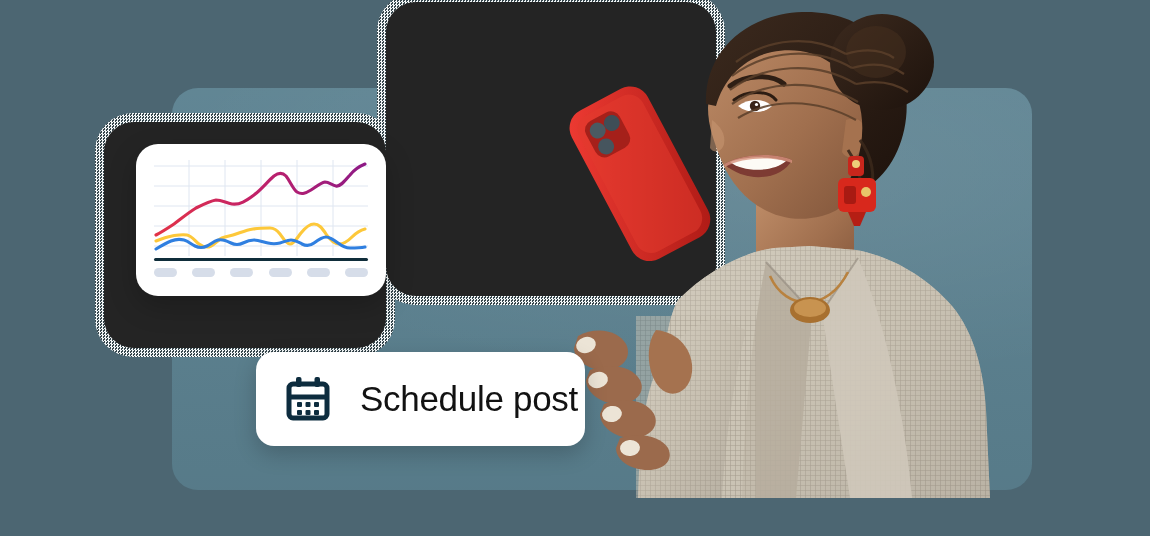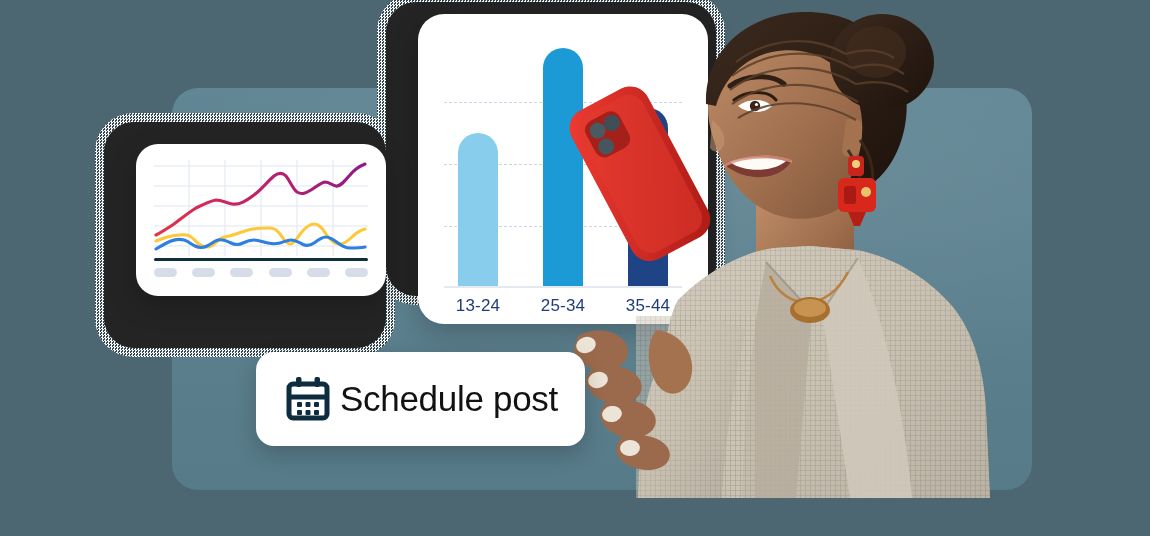--- a/index.html
+++ b/index.html
@@ -146,21 +146,21 @@
 
   
   #schedule-btn {
     position: absolute;
     left: 256px; top: 352px;
     width: 329px; height: 94px;
     background: #ffffff;
     border-radius: 18px;
     display: flex;
     align-items: center;
-    gap: 10px;
+    gap: 30px;
     padding: 0 30px;
     z-index: 20;
     box-shadow: 0 8px 22px rgba(0,0,0,.20);
     cursor: pointer;
   }
   #schedule-btn .label {
     font-size: 35px;
     color: #121212;
     letter-spacing: -.3px;
     white-space: nowrap;
@@ -235,38 +235,20 @@
     <div class="pill-row">
       <span class="pill"></span>
       <span class="pill"></span>
       <span class="pill"></span>
       <span class="pill"></span>
       <span class="pill"></span>
       <span class="pill"></span>
     </div>
   </div>
 
-  <div class="white-card" id="card-bars">
-    <div id="bars-plot">
-      <div class="gridline" style="top:62px"></div>
-      <div class="gridline" style="top:124px"></div>
-      <div class="gridline" style="top:186px"></div>
-      <div class="baseline"></div>
-      <div class="bar-row">
-        <div class="bar" style="height:153px;background:#89cdec"></div>
-        <div class="bar" style="height:238px;background:#1c9ad6"></div>
-        <div class="bar" style="height:178px;background:#1f4486"></div>
-      </div>
-    </div>
-    <div class="bars-labels">
-      <span>13-24</span>
-      <span>25-34</span>
-      <span>35-44</span>
-    </div>
-  </div>
 
   <div id="photo">
     <svg viewBox="0 0 470 498">
       <defs>
         <linearGradient id="skinG" x1="0" y1="0" x2="1" y2="1">
           <stop offset="0%" stop-color="#c08e69"></stop>
           <stop offset="55%" stop-color="#a06f4e"></stop>
           <stop offset="100%" stop-color="#7d5238"></stop>
         </linearGradient>
         <linearGradient id="hairG" x1="0" y1="0" x2="1" y2="1">

